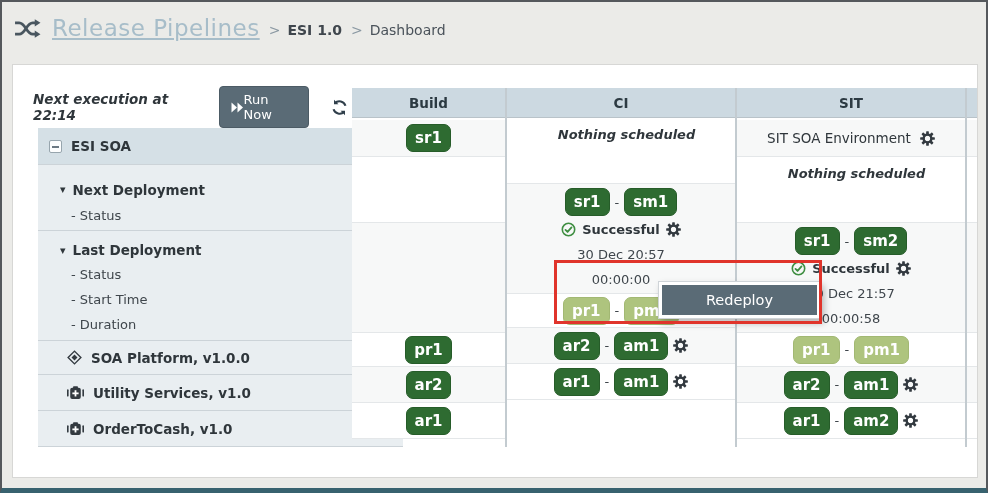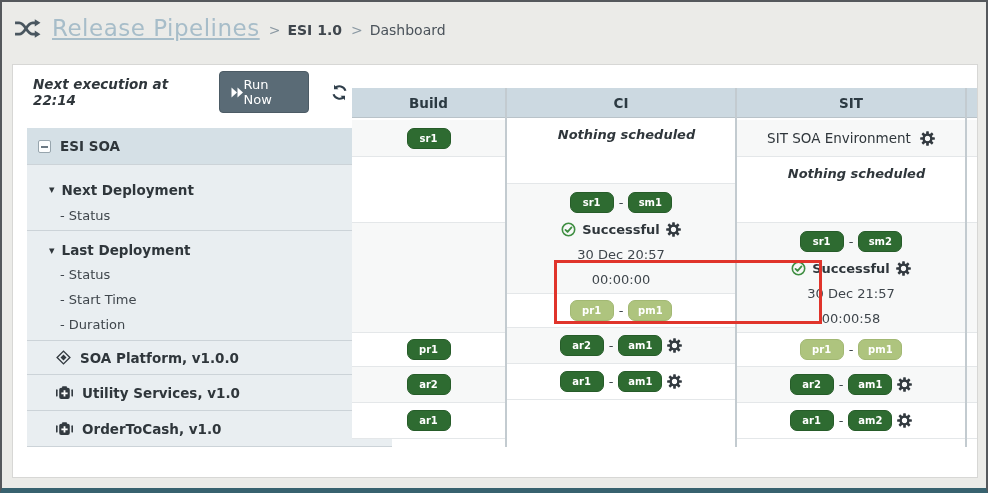--- a/index.html
+++ b/index.html
@@ -12,21 +12,21 @@
   .crumb-title { font-size:23px; color:#a7bdc9; margin-left:11px; letter-spacing:.5px;text-decoration:underline; }
   .crumb-sep { font-size:14px; color:#8a98a2; margin:3px 7px 0 9px; }
   .crumb-project { font-size:14px; font-weight:bold; color:#3f464d; margin-top:3px; }
   .crumb-page { font-size:14px; color:#4a525a; margin-top:3px; }
 
   
   .card { position:absolute; left:10px; top:62px; width:966px; height:414px;
           background:#fff; border:1px solid #d7d7d5; overflow:hidden; }
 
   
-  .toolbar { position:absolute; left:14px; top:8px; width:321px; height:38px;
+  .toolbar { position:absolute; left:14px; top:23px; width:321px; height:38px;
              display:flex; align-items:center;justify-content:flex-end; }
   .next-exec { font-size:13.5px; font-weight:bold; font-style:italic; color:#2f363b; margin-left:6px; }
   .run-now { display:flex; align-items:center; margin-left:13px;
              background:#5a6b76; border:1px solid #4c5b65; border-radius:4px;
              color:#fff; font-size:13px; padding:5px 11px; cursor:pointer; }
   .refresh { margin-left:22px; cursor:pointer; display:flex; }
 
   
   .col { position:absolute; top:23px; display:flex; flex-direction:column; }
   .cell { width:100%; border-bottom:1px solid #e4e7e9; display:flex; flex-direction:column;
@@ -39,36 +39,36 @@
   .r3 { height:110px; justify-content:flex-start; }
   .r4 { height:34px; }
   .r5 { height:36px; }
   .r6 { height:36px; }
   .bg-lt { background:#f7f8f8; }
   .bg-wh { background:#ffffff; }
 
   .vsep { position:absolute; top:23px; width:2px; height:359px; background:#c3cbd0; }
 
   
-  .left-col { left:14px; width:365px; }
+  .left-col { left:25px; width:365px; }
   .lcell { width:100%; background:#e9eef1; border-bottom:1px solid #ccd3d8;
            display:flex; flex-direction:column; justify-content:center; }
   .lcell.r1 { background:#d5e0e6; }
   .row-line { display:flex; align-items:center; }
   .lbl-bold { font-size:13.5px; font-weight:bold; color:#2f363b; }
   .lbl-sub { font-size:13px; color:#3f464c; padding-left:33px; height:25px; line-height:25px; }
   .collapse-box { width:13px; height:13px; border:1px solid #97a5ad; border-radius:2px;
                   background:#fdfefe; position:relative; }
   .collapse-box::after { content:""; position:absolute; left:2px; right:2px; top:5px;
                          height:2px; background:#6c7a84; }
   .caret { font-size:11px; color:#2f363b; line-height:1; }
 
   
   .badge { display:inline-block; min-width:44px; text-align:center; padding:4px 8px;
-           border-radius:7px; font-size:10px; font-weight:bold; color:#fff; }
+           border-radius:7px; font-size:15px; font-weight:bold; color:#fff; }
   .bd-dark { background:#2e6b31; border:1px solid #265c29; }
   .bd-light { background:#aec47e; border:1px solid #a2b873; }
   .badge-row { display:flex; align-items:center; justify-content:center; gap:5px; }
   .badge-hyphen { font-size:13px; color:#3f464c; }
 
   .env-line { display:flex; align-items:center; gap:9px; font-size:13.5px; color:#2f363b; }
   .nothing { font-size:13px; font-weight:bold; font-style:italic; color:#2f363b;margin-left:11px; }
 
   .dep-badges { height:32px; padding-top:4px; display:flex; align-items:center; gap:5px; }
   .dep-status { height:26px; display:flex; align-items:center; gap:6px;
@@ -359,15 +359,18 @@
       <div class="hcell"></div>
       <div class="cell r1 bg-lt"></div>
       <div class="cell r2 bg-wh"></div>
       <div class="cell r3 bg-lt"></div>
       <div class="cell r4 bg-wh"></div>
       <div class="cell r5 bg-lt"></div>
       <div class="cell r6 bg-wh"></div>
     </div>
   </div>
 
+  <div class="ctx-menu">
+    <div class="ctx-item">Redeploy</div>
+  </div>
   <div class="highlight-box"></div>
 
 </div>
 
 </body></html>

